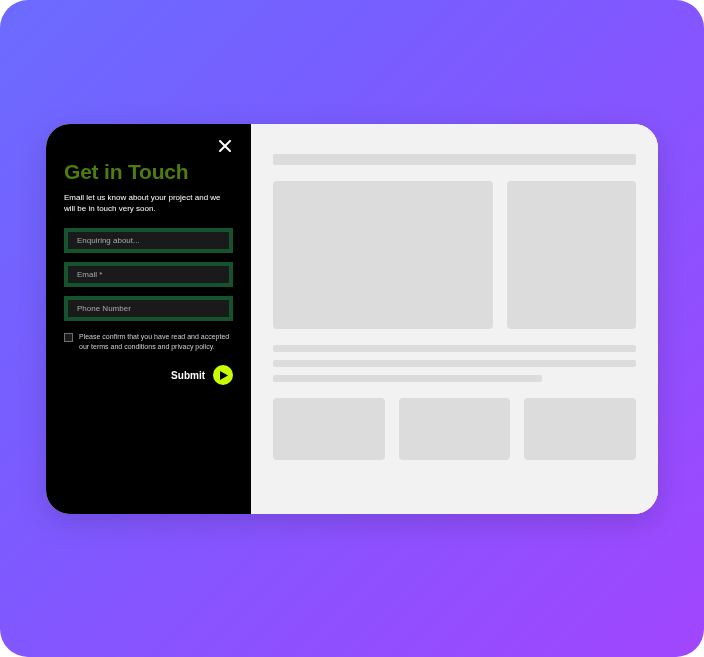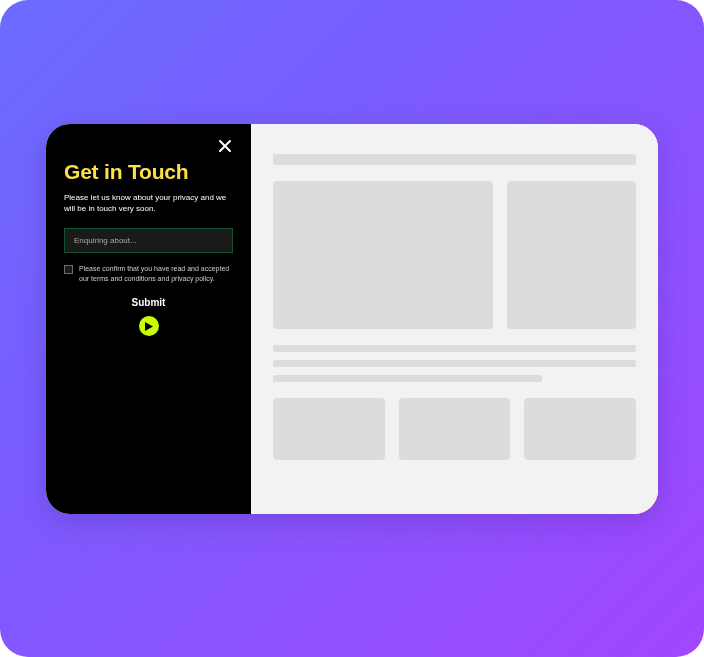--- a/index.html
+++ b/index.html
@@ -44,35 +44,35 @@
     .close-btn {
       width: 16px;
       height: 16px;
       display: flex;
       align-items: center;
       justify-content: center;
       cursor: pointer;
     }
     .close-btn svg { display: block; }
     .title {
-      color: #fde047;
+      color: #4d7c0f;
       font-size: 21px;
       font-weight: 700;
       margin-bottom: 8px;
       letter-spacing: -0.2px;
     }
     .subtitle {
       color: #ffffff;
       font-size: 8px;
       line-height: 1.4;
       margin-bottom: 14px;
     }
     .field {
       background: #1a1a1a;
-      border: 1px solid #14532d;
+      border: 4px solid #14532d;
       height: 25px;
       margin-bottom: 9px;
       padding: 0 9px;
       font-size: 8px;
       color: #d6d6d6;
       width: 100%;
       outline: none;
     }
     .field::placeholder { color: #aaaaaa; }
     .check-row {
@@ -95,21 +95,20 @@
       color: #cfcfcf;
       font-size: 7px;
       line-height: 1.4;
     }
     .submit-row {
       display: flex;
       align-items: center;
       justify-content: flex-end;
       gap: 8px;
       cursor: pointer;
-      flex-direction: column;
     }
     .submit-label {
       color: #ffffff;
       font-size: 10px;
       font-weight: 600;
     }
     .submit-circle {
       width: 20px;
       height: 20px;
       border-radius: 50%;
@@ -169,23 +168,25 @@
     <div class="panel">
       <div class="close-row">
         <div class="close-btn">
           <svg width="12" height="12" viewBox="0 0 12 12">
             <line x1="1" y1="1" x2="11" y2="11" stroke="#ffffff" stroke-width="2" stroke-linecap="round"></line>
             <line x1="11" y1="1" x2="1" y2="11" stroke="#ffffff" stroke-width="2" stroke-linecap="round"></line>
           </svg>
         </div>
       </div>
       <h1 class="title">Get in Touch</h1>
-      <p class="subtitle">Please let us know about your privacy and we will be in touch very soon.</p>
+      <p class="subtitle">Email let us know about your project and we will be in touch very soon.</p>
 
       <input class="field" placeholder="Enquiring about..." style="">
+      <input class="field" placeholder="Email *" style="">
+      <input class="field" placeholder="Phone Number" style="">
 
       <div class="check-row">
         <div class="check"></div>
         <div class="check-label">Please confirm that you have read and accepted our terms and conditions and privacy policy.</div>
       </div>
 
       <div class="submit-row">
         <span class="submit-label">Submit</span>
         <span class="submit-circle">
           <svg width="8" height="9" viewBox="0 0 8 9">

